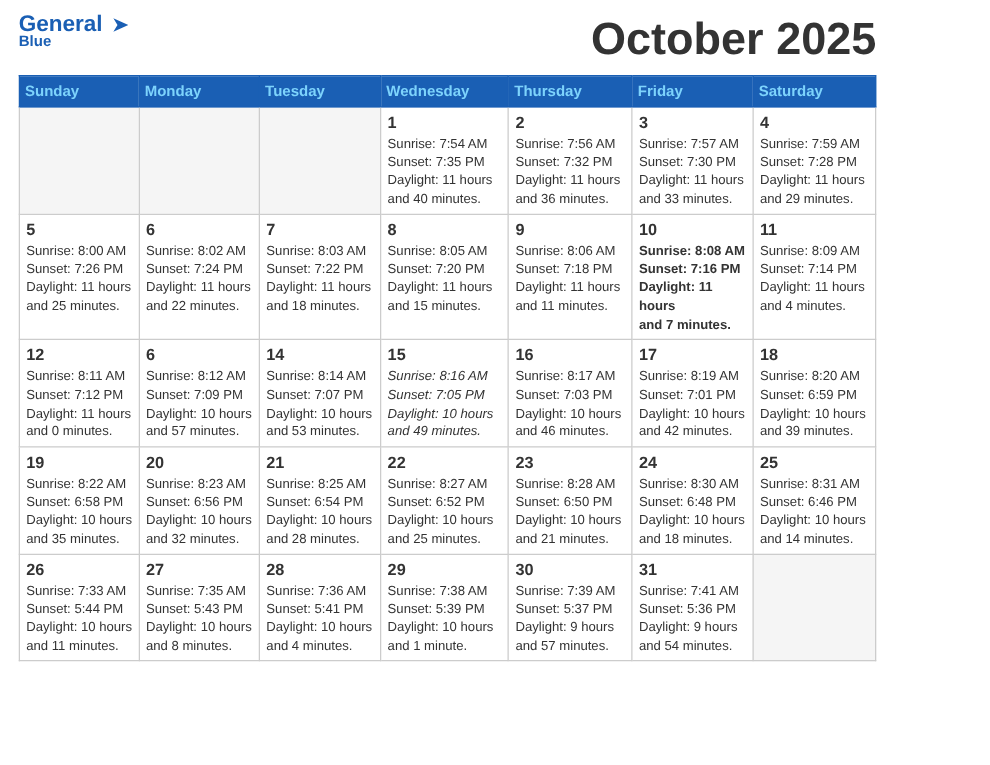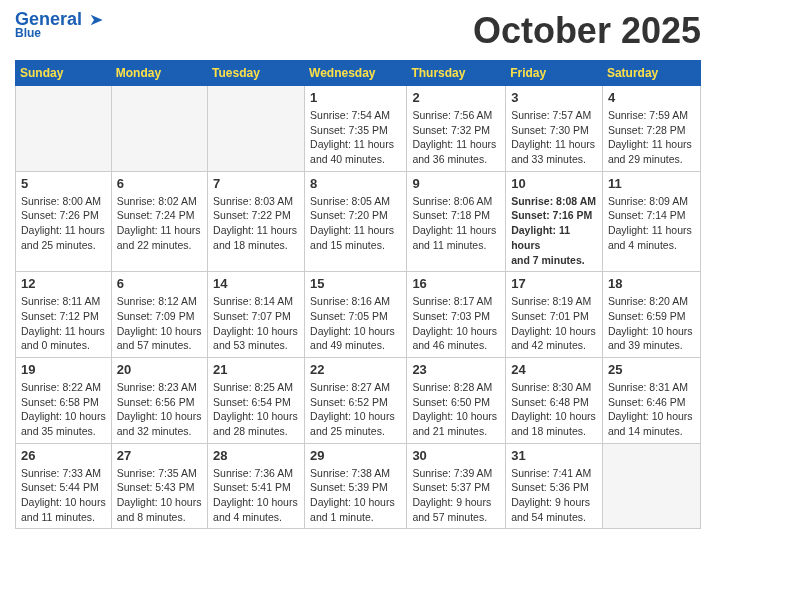--- a/index.html
+++ b/index.html
@@ -49,21 +49,21 @@
       font-size: 14px;
       color: #555;
     }
     .calendar {
       width: 100%;
       border-collapse: collapse;
       font-size: 11px;
     }
     .calendar th {
       background: #1a5fb4;
-      color: #fde047;
+      color: #7dd3fc;
       padding: 5px 4px;
       text-align: left;
       font-size: 12px;
       font-weight: bold;
       border: 1px solid #1a5fb4;
     }
     .calendar td {
       border: 1px solid #ccc;
       vertical-align: top;
       padding: 4px 5px;
@@ -224,21 +224,21 @@
           </td>
           <td>
             <div class="day-number">14</div>
             <div class="day-info" style="white-space: pre-line;">Sunrise: 8:14 AM
 Sunset: 7:07 PM
 Daylight: 10 hours
 and 53 minutes.</div>
           </td>
           <td>
             <div class="day-number">15</div>
-            <div class="day-info" style="white-space: pre-line;">Sunrise: 8:16 AM
+            <div class="day-info" style="white-space: pre-line; font-style: italic;">Sunrise: 8:16 AM
 Sunset: 7:05 PM
 Daylight: 10 hours
 and 49 minutes.</div>
           </td>
           <td>
             <div class="day-number">16</div>
             <div class="day-info" style="white-space: pre-line;">Sunrise: 8:17 AM
 Sunset: 7:03 PM
 Daylight: 10 hours
 and 46 minutes.</div>

